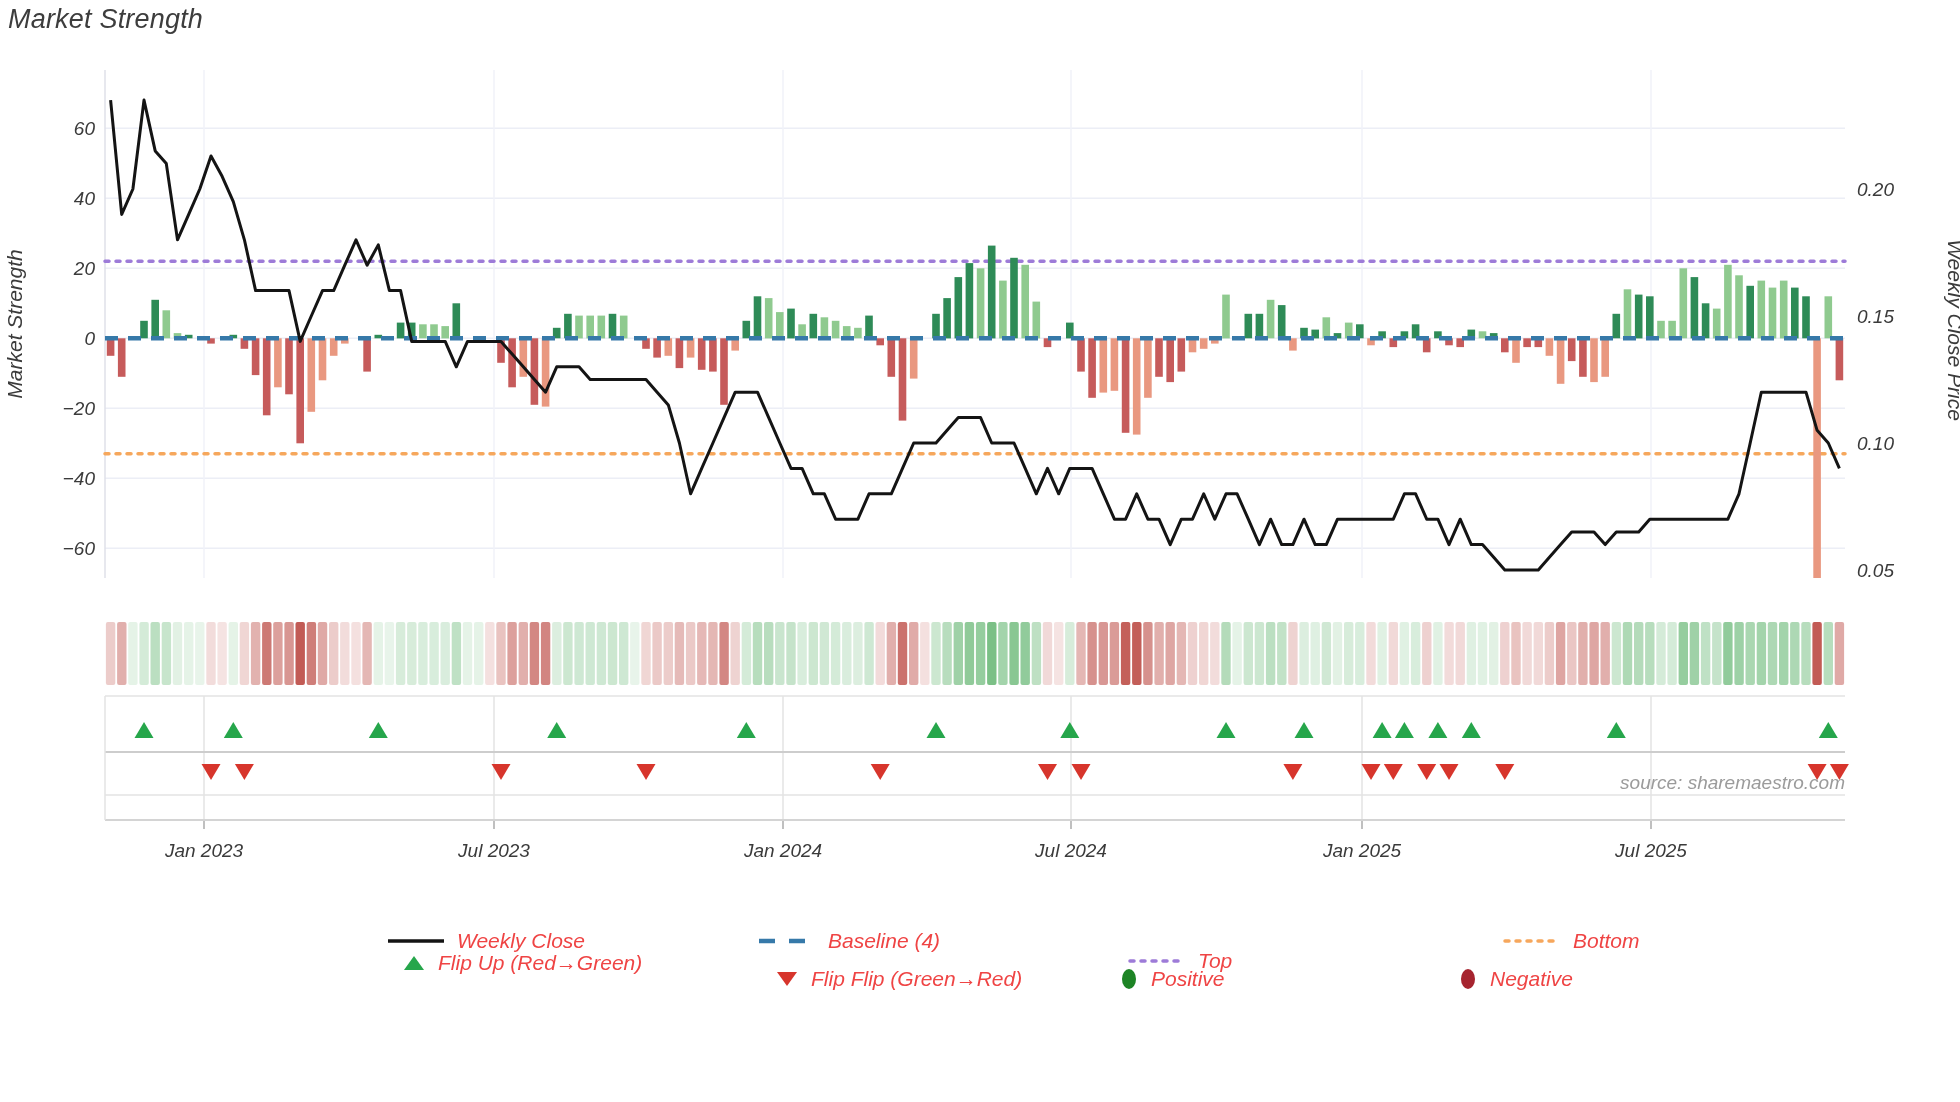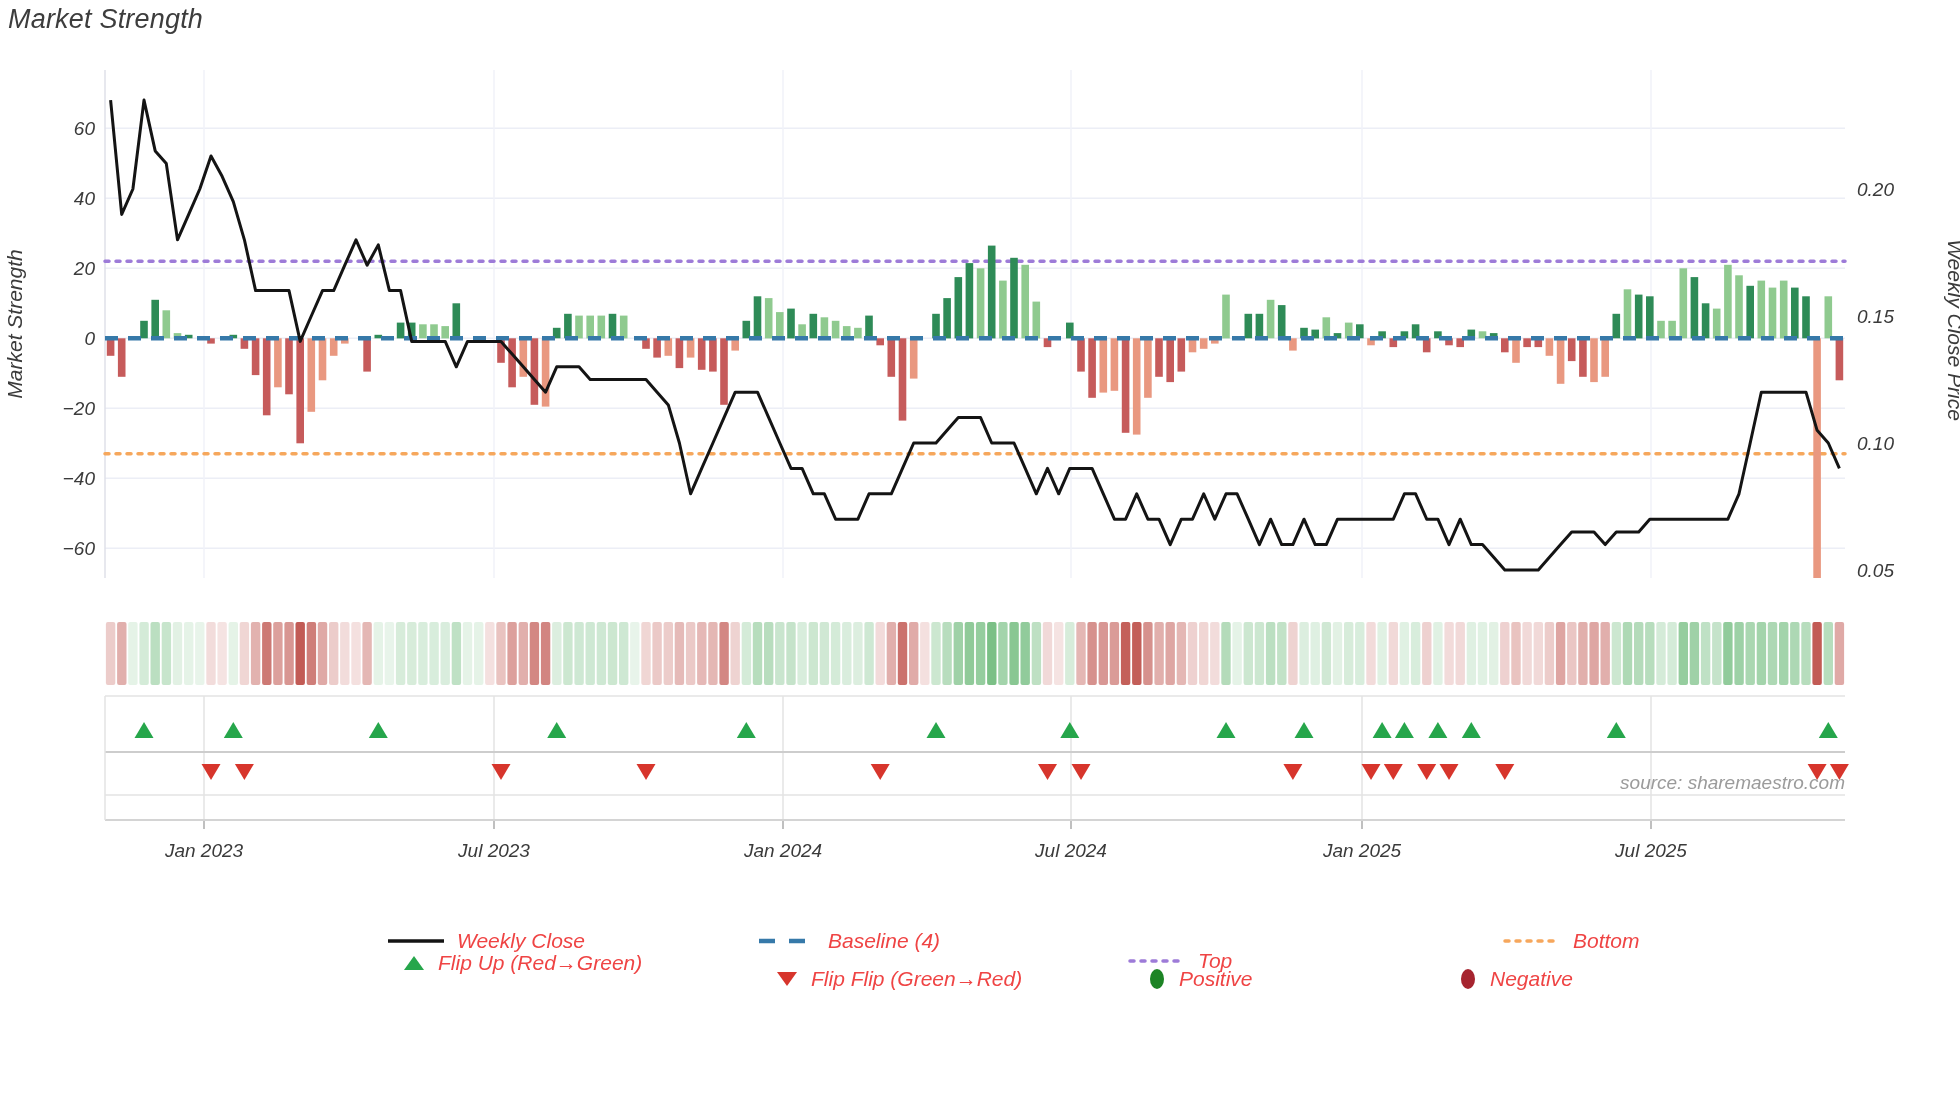--- a/index.html
+++ b/index.html
@@ -460,21 +460,21 @@
         <path d="M12 2 L22 16 L2 16 Z" fill="#26A64B"></path>
       </svg>
     <span>Flip Up (Red→Green)</span>
   </div>
   <div class="legend-item" style="left:775px;top:966px">
     <svg width="24" height="18">
         <path d="M2 2 L22 2 L12 16 Z" fill="#D7352C"></path>
       </svg>
     <span>Flip Flip (Green→Red)</span>
   </div>
-  <div class="legend-item" style="left:1147px;top:966px">
+  <div class="legend-item" style="left:1119px;top:966px">
     <svg width="20" height="24">
         <ellipse cx="10" cy="12" rx="7" ry="10" fill="#1D8425"></ellipse>
       </svg>
     <span>Positive</span>
   </div>
   <div class="legend-item" style="left:1458px;top:966px">
     <svg width="20" height="24">
         <ellipse cx="10" cy="12" rx="7" ry="10" fill="#A6242F"></ellipse>
       </svg>
     <span>Negative</span>

